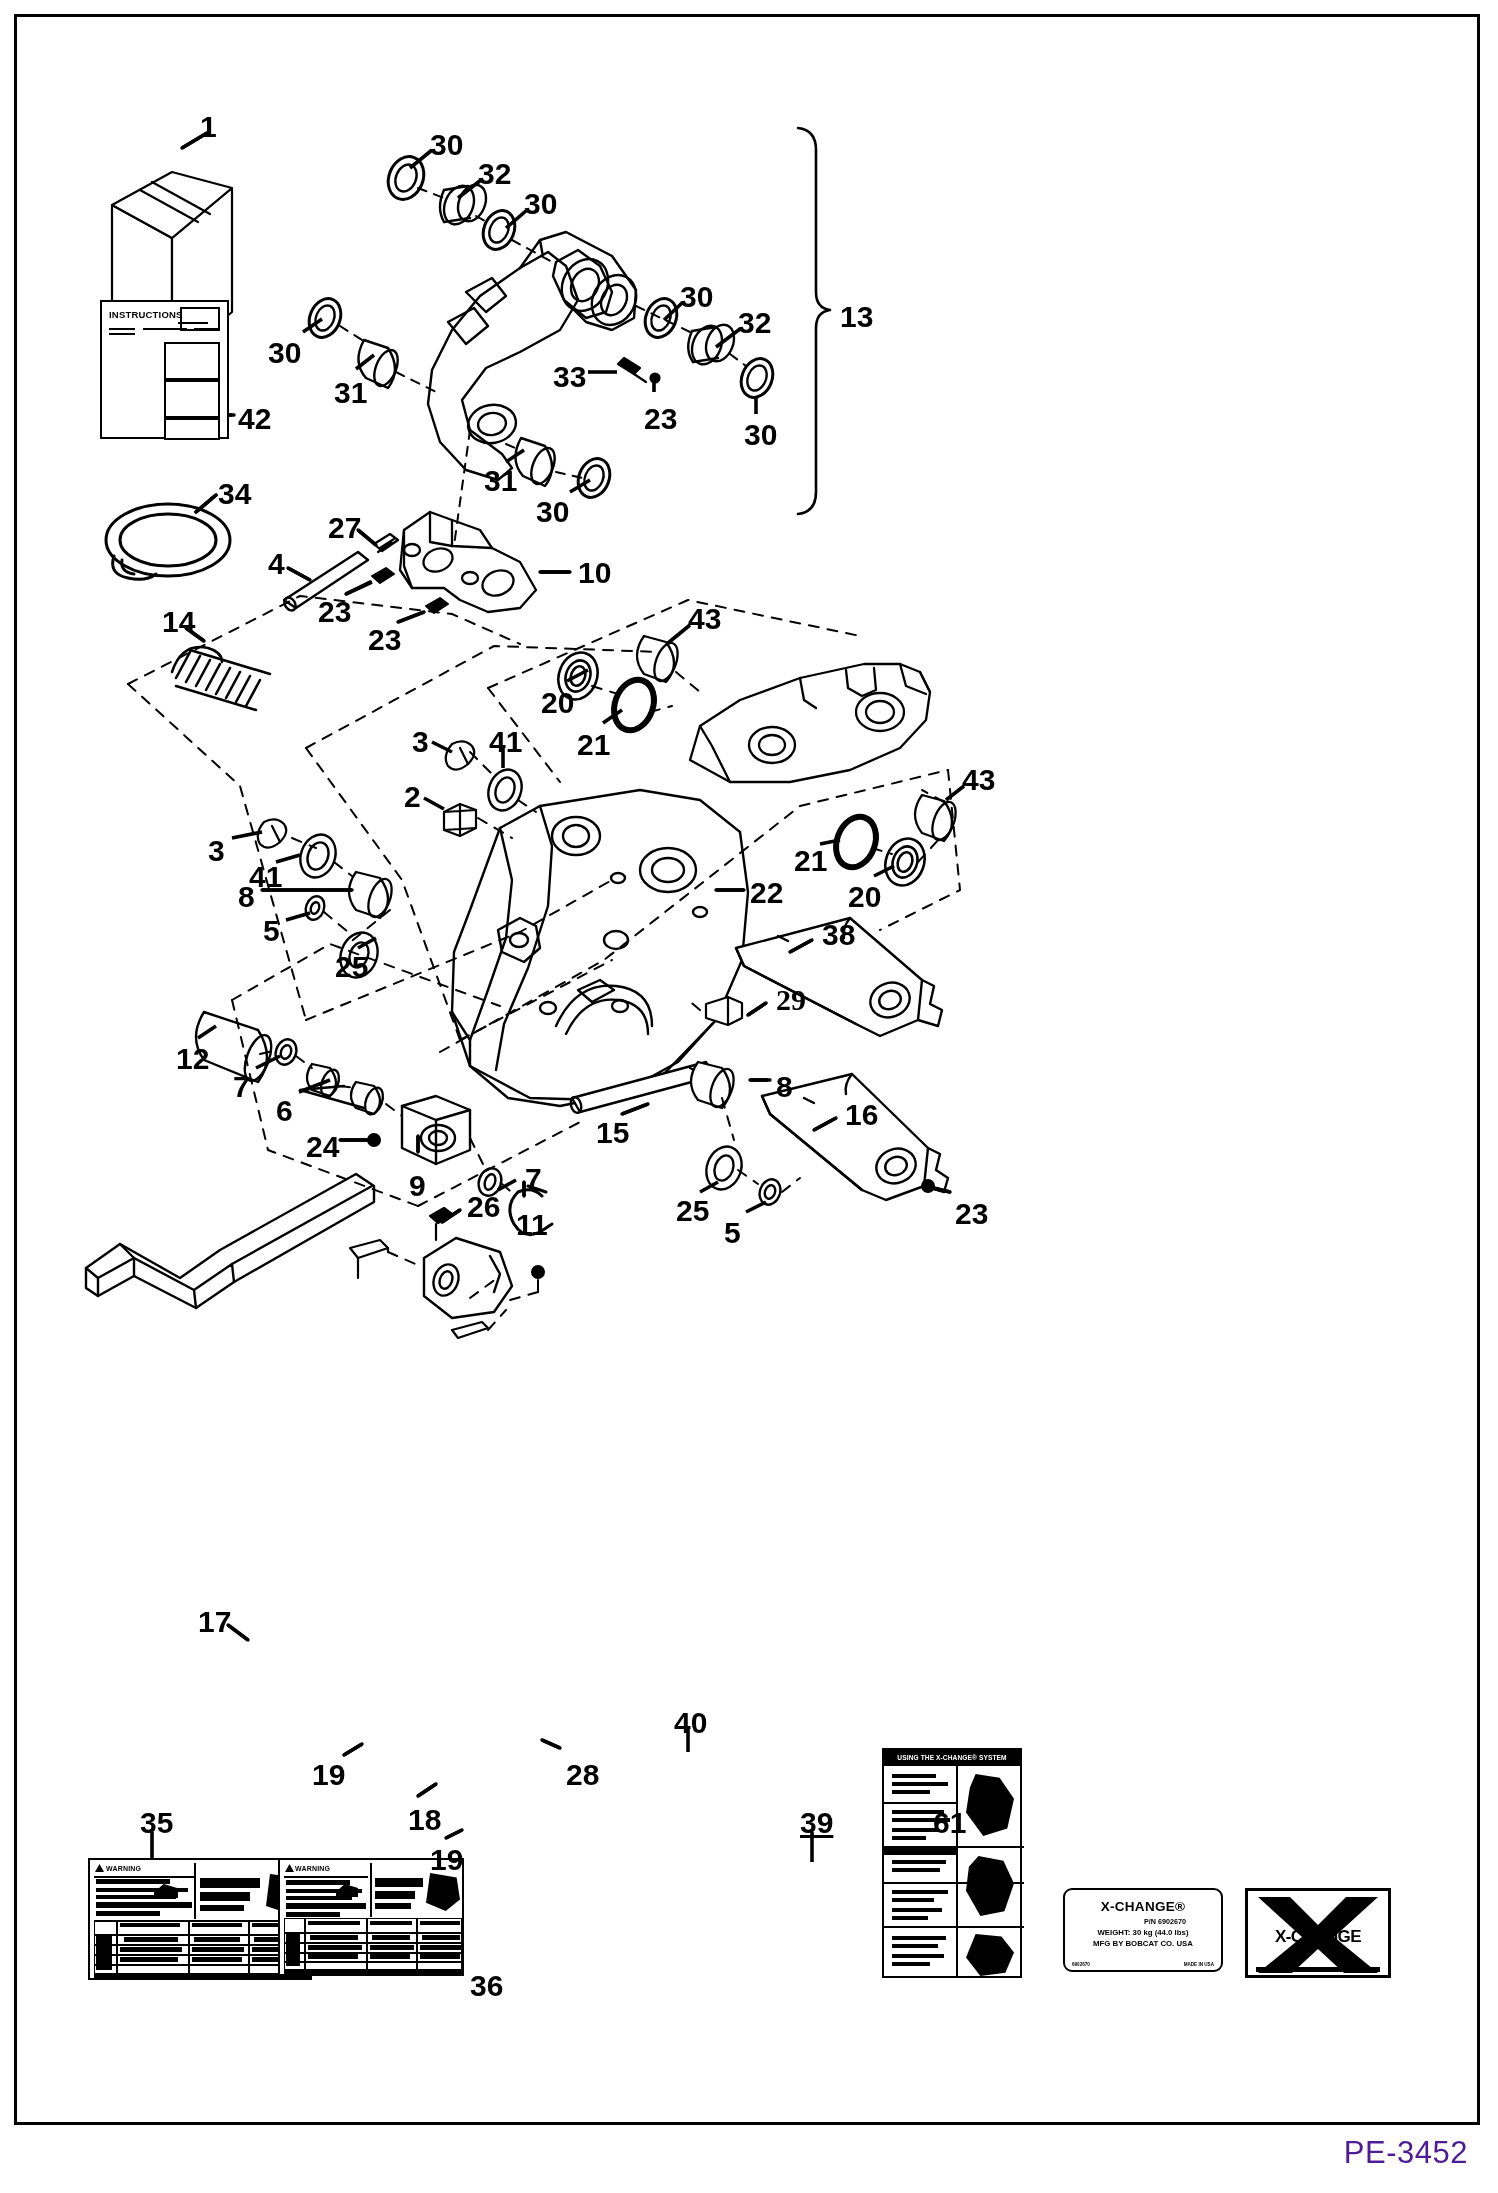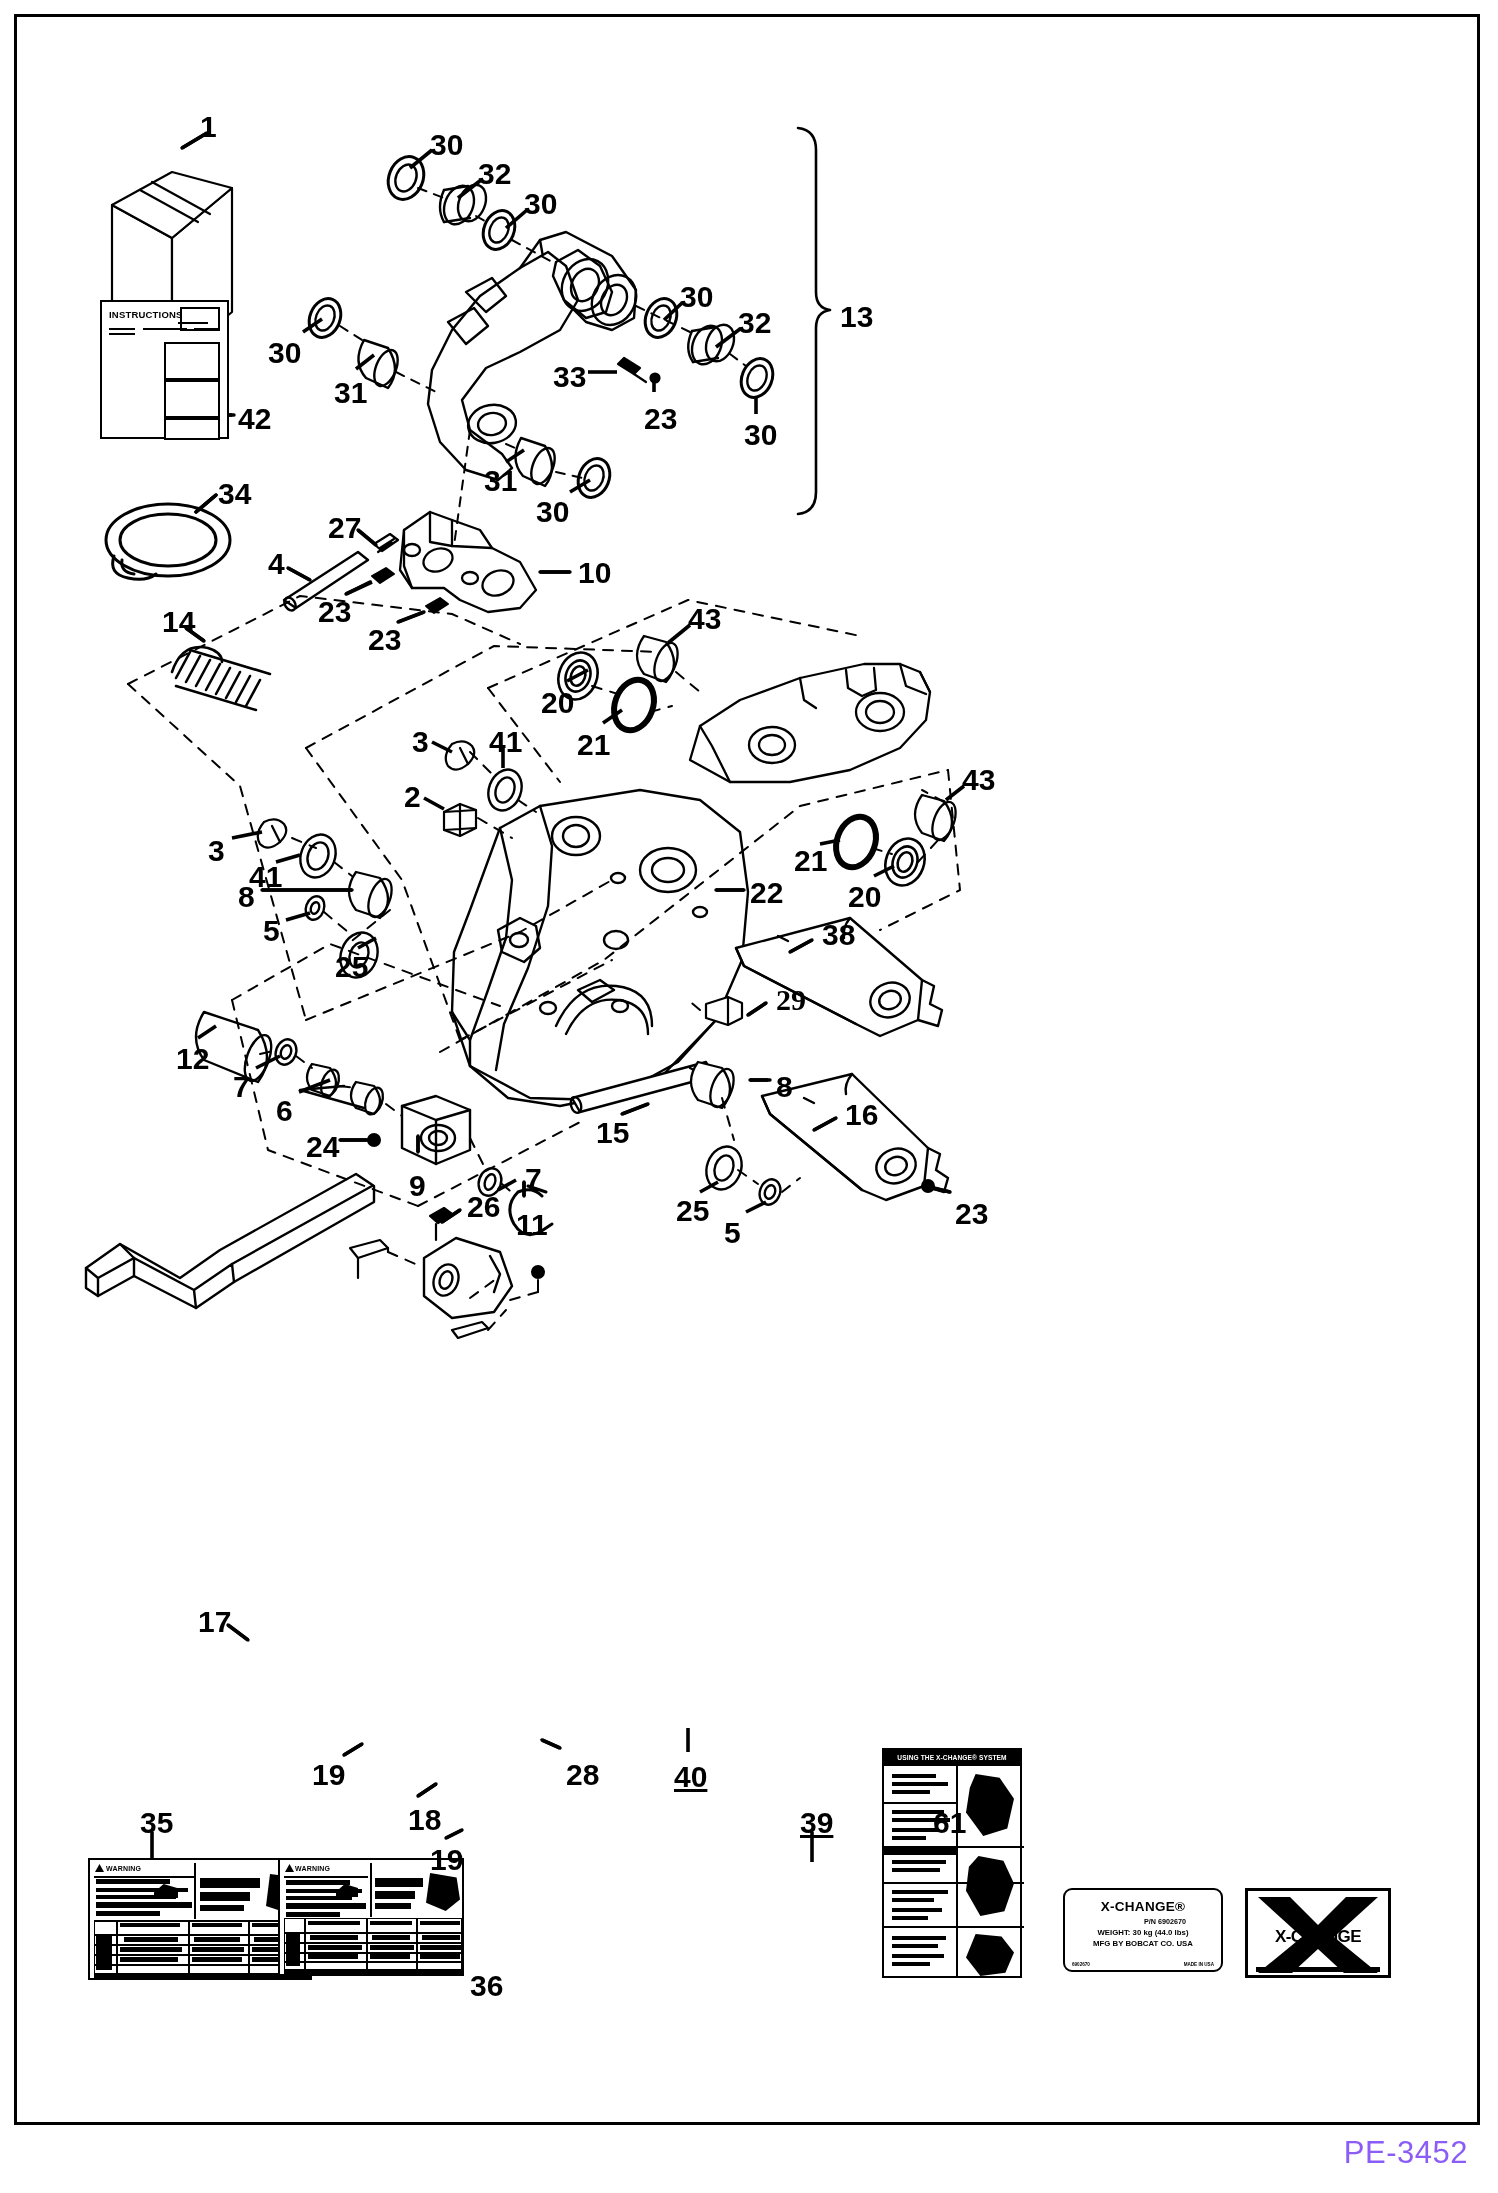--- a/index.html
+++ b/index.html
@@ -25,21 +25,21 @@
     letter-spacing:0px;
     line-height:1;
     white-space:nowrap;
   }
   .svgLayer{position:absolute;left:0;top:0;width:1498px;height:2193px;pointer-events:none;}
   .footer{
     position:absolute;
     right:30px;bottom:22px;
     font-family:"Liberation Sans", sans-serif;
     font-size:31px;
-    color:#8b5cf6;
+    color:#4c1d95;
     letter-spacing:0.5px;
   }
   
   .instr{
     position:absolute;left:100px;top:300px;width:125px;height:135px;
     border:2.5px solid #000;background:#fff;
   }
   .instr .ititle{
     position:absolute;left:7px;top:7px;
     font-size:9.5px;font-weight:bold;letter-spacing:0.2px;color:#000;
@@ -793,20 +793,20 @@
       <div class="cal" style="left: 676px; top: 1196px;">25</div>
       <div class="cal" style="left: 724px; top: 1218px;">5</div>
       <div class="cal" style="left: 955px; top: 1199px;">23</div>
       <div class="cal" style="left: 198px; top: 1607px;">17</div>
       <div class="cal" style="left: 312px; top: 1760px;">19</div>
       <div class="cal" style="left: 408px; top: 1805px;">18</div>
       <div class="cal" style="left: 430px; top: 1845px;">19</div>
       <div class="cal" style="left: 566px; top: 1760px;">28</div>
       <div class="cal" style="left: 140px; top: 1808px;">35</div>
       <div class="cal" style="left: 470px; top: 1971px;">36</div>
-      <div class="cal" style="left: 674px; top: 1762px; text-decoration: underline;">40</div>
+      <div class="cal" style="left: 674px; top: 1708px;">40</div>
       <div class="cal" style="left: 800px; top: 1808px; text-decoration: underline;">39</div>
       <div class="cal" style="left: 933px; top: 1808px;">61</div>
     </div>
 
   <div class="footer">PE-3452</div>
 
 </div>
 
 </body></html>

